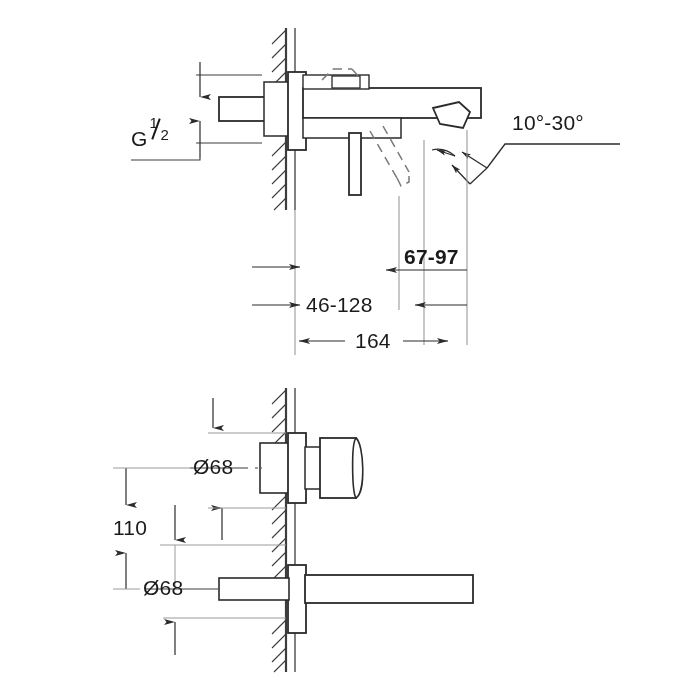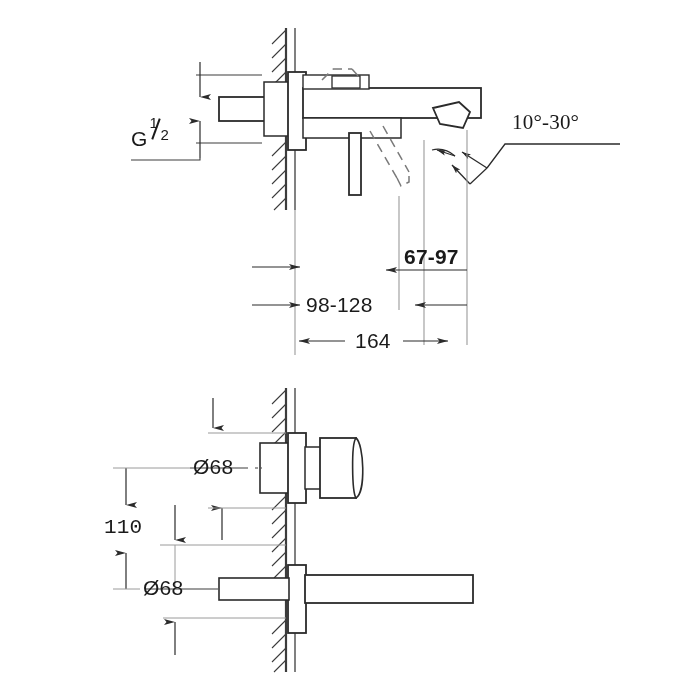--- a/index.html
+++ b/index.html
@@ -253,27 +253,27 @@
         <line x1="163" y1="618" x2="286" y2="618" stroke="#9a9a9a" stroke-width="1.0"></line>
       </g>
 
     </g>
   </svg>
 
   <div class="dim-text" style="left:131px; top:124px;">
     <span>G</span><span class="frac"><span class="num">1</span><span class="bar"></span><span class="den">2</span></span>
   </div>
 
-  <div class="dim-text" style="left:512px; top:112px;font-family:Liberation Serif, serif;">10°-30°</div>
+  <div class="dim-text" style="left:512px; top:112px;">10°-30°</div>
 
   <div class="dim-text" style="left:404px; top:246px;font-weight:bold;">67-97</div>
 
-  <div class="dim-text" style="left:306px; top:294px;">98-128</div>
+  <div class="dim-text" style="left:306px; top:294px;">46-128</div>
 
   <div class="dim-text" style="left:355px; top:330px;">164</div>
 
   <div class="dim-text" style="left:193px; top:456px;">Ø68</div>
 
   <div class="dim-text" style="left:143px; top:577px;">Ø68</div>
 
-  <div class="dim-text" style="left:104px; top:517px;font-family:Liberation Mono, monospace;">110</div>
+  <div class="dim-text" style="left:113px; top:517px;">110</div>
 
 </div>
 
 </body></html>

